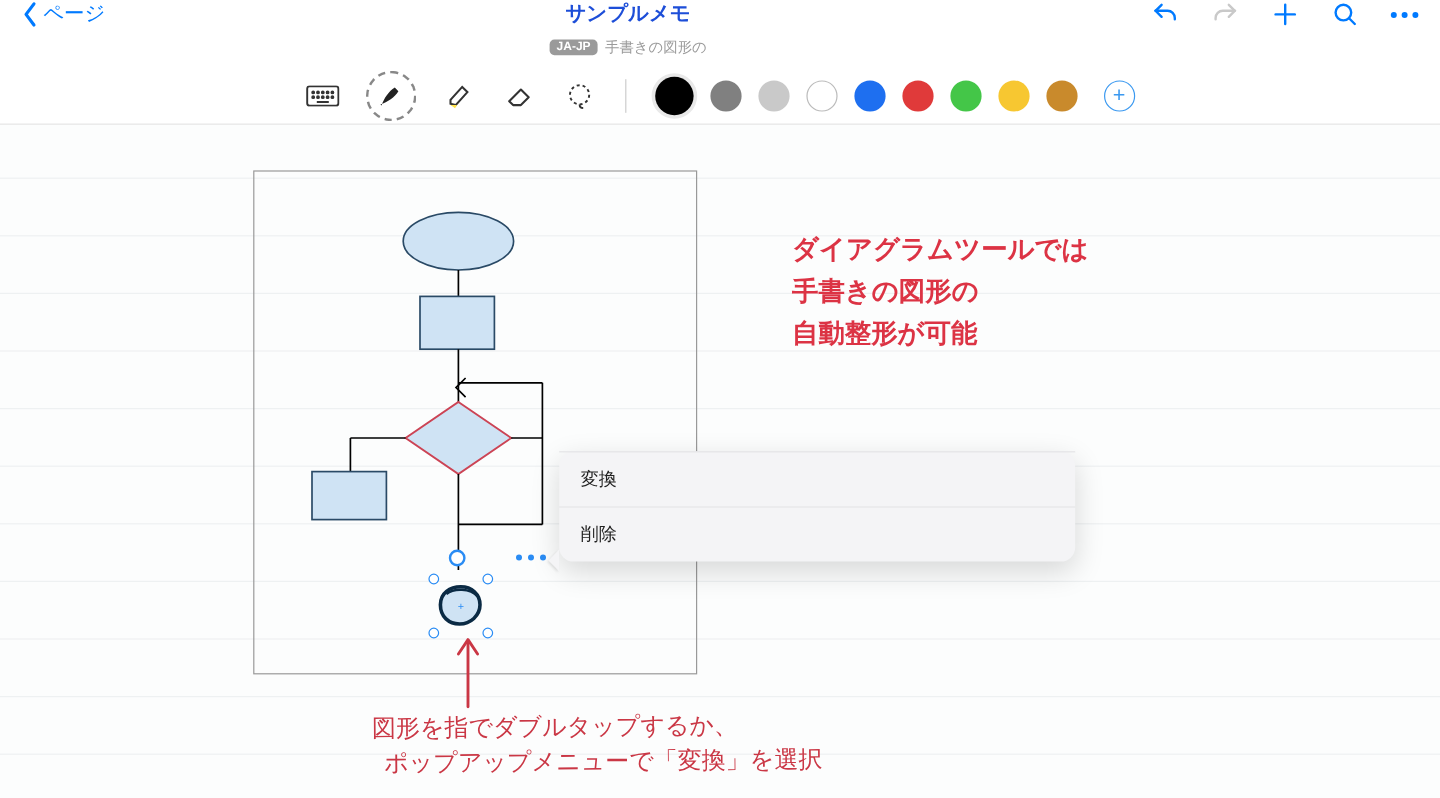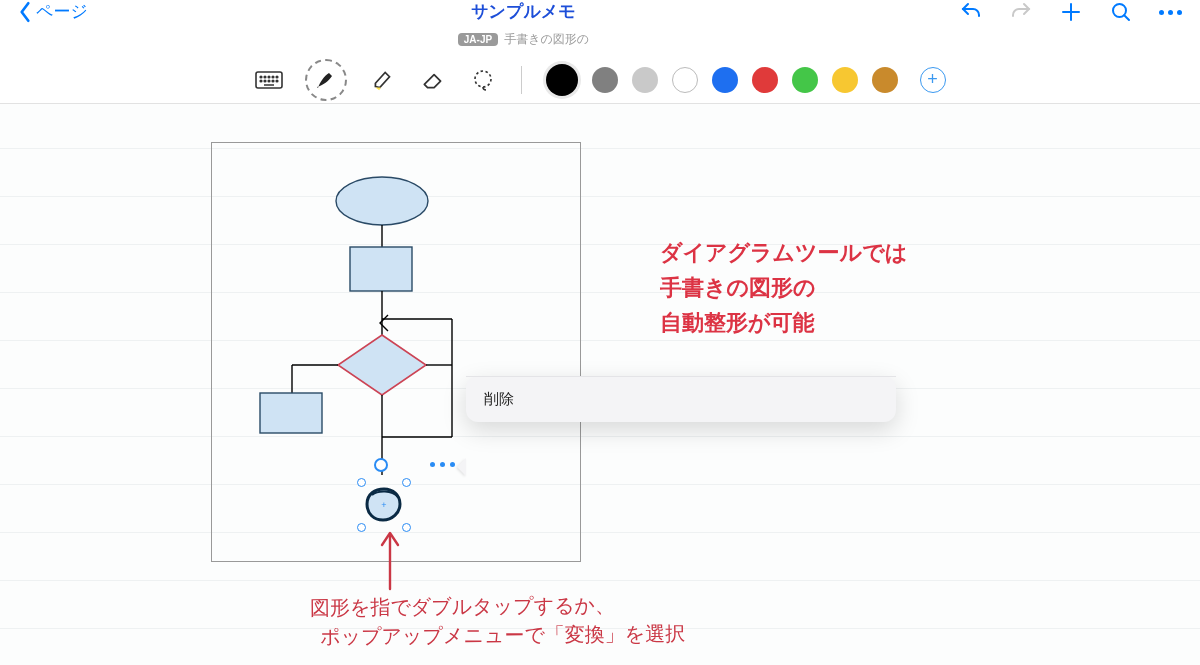--- a/index.html
+++ b/index.html
@@ -67,21 +67,20 @@
     position:absolute; left:0; right:0; height:1px; background:#eef1f2;
   }
   .diagram-box {
     position: absolute; left: 211px; top: 38px; width: 370px; height: 420px;
     border: 1px solid #999;
   }
   .anno-red {
     position:absolute; left: 660px; top: 86px;
     color: #dc3344; font-size: 22px; font-weight: 700; line-height: 1.6;
     white-space: pre;
-    margin-top: 45px;
   }
   .hand-note {
     position:absolute; left: 310px; top: 488px;
     color: #ca3745; font-size: 20px;
     font-family: "Bradley Hand", "Yu Mincho", cursive;
     line-height: 1.45; transform: rotate(-0.5deg);
     white-space: pre;
   }
 
   
@@ -280,20 +279,21 @@
       <text x="22" y="25" text-anchor="middle" font-size="9" fill="#2a8cf4">+</text>
     </svg>
     <div class="sel-handle" style="left:-5px; top:-5px"></div>
     <div class="sel-handle" style="right:-5px; top:-5px"></div>
     <div class="sel-handle" style="left:-5px; bottom:-5px"></div>
     <div class="sel-handle" style="right:-5px; bottom:-5px"></div>
   </div>
 
   <div class="popup">
     <div class="popup-caret"></div>
+    <div class="popup-item">変換</div>
     <div class="popup-item">削除</div>
   </div>
 
   <svg class="hand-arrow" viewBox="0 0 24 64">
     <line x1="12" y1="60" x2="12" y2="6" stroke="#ca3745" stroke-width="2.4" stroke-linecap="round"></line>
     <polyline points="4,16 12,4 20,16" fill="none" stroke="#ca3745" stroke-width="2.4" stroke-linecap="round" stroke-linejoin="round"></polyline>
   </svg>
 
   <div class="hand-note">図形を指でダブルタップするか、
   ポップアップメニューで「変換」を選択</div>

